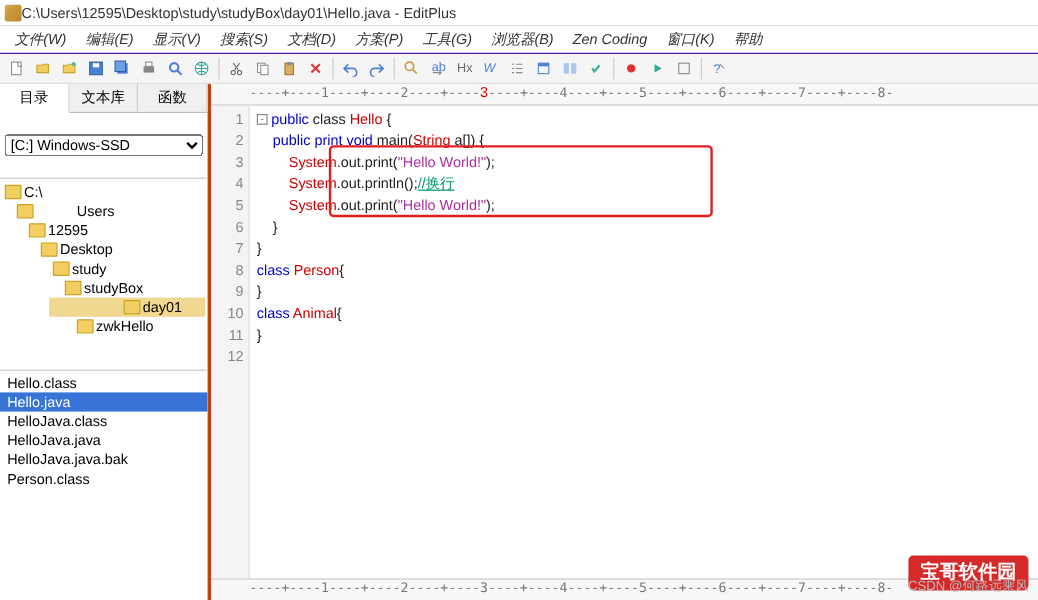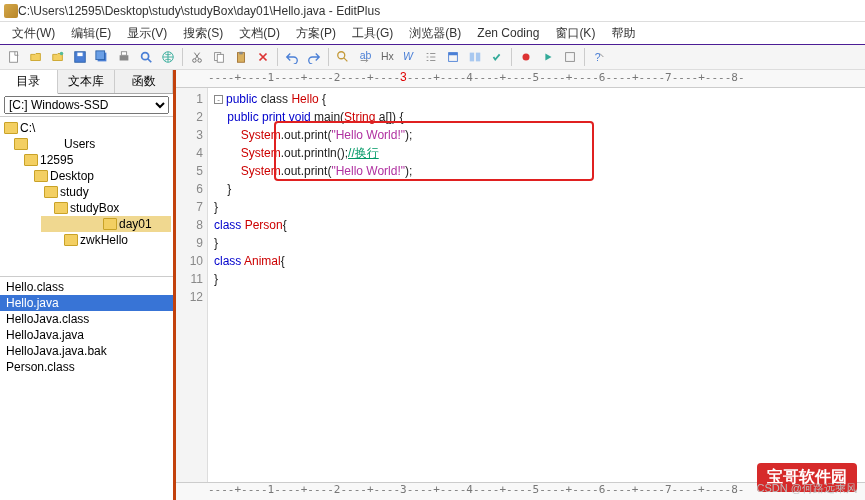--- a/index.html
+++ b/index.html
@@ -1,31 +1,31 @@
 <!DOCTYPE html>
 <html><head>
 <meta charset="utf-8">
 <style>
 * { margin:0; padding:0; box-sizing:border-box; font-family:"Microsoft YaHei","SimSun",sans-serif; font-size:12px; }
 body { background:#fff; width:865px; height:500px; overflow:hidden; position:relative; }
 .titlebar { height:22px; background:#fff; border-bottom:1px solid #ddd; display:flex; align-items:center; padding:0 4px; gap:0; }
 .titlebar .app-icon { width:14px; height:14px; background:linear-gradient(135deg,#d4a84a,#b8862a); border-radius:2px; }
 .titlebar .title { color:#333; }
-.menubar { height:22px; background:#fff; display:flex; align-items:center; padding:0 6px; gap:4px; }
+.menubar { height:22px; background:#fff; display:flex; align-items:center; padding:0 6px; gap:4px;font-style:italic; }
 .menubar .item { padding:2px 6px; color:#333; cursor:pointer; }
 .toolbar { height:26px; background:#f5f5f5; border-top:1px solid #4c1d95; border-bottom:1px solid #ddd; display:flex; align-items:center; padding:0 4px; gap:2px; }
 .tb-btn { width:20px; height:20px; display:flex; align-items:center; justify-content:center; cursor:pointer; border-radius:2px; }
 .tb-sep { width:1px; height:18px; background:#ccc; margin:0 2px; }
 .tb-btn svg { width:14px; height:14px; }
 .main { display:flex; height:calc(500px - 70px); }
 .sidebar { width:176px; border-right:3px solid #c2410c; display:flex; flex-direction:column; }
 .sidetabs { display:flex; border-bottom:1px solid #aaa; }
 .sidetabs .tab { flex:1; padding:3px 4px; text-align:center; cursor:pointer; background:#f0f0f0; border-right:1px solid #ccc; }
 .sidetabs .tab.active { background:#fff; border-bottom:1px solid #fff; margin-bottom:-1px; }
-.drive-sel { padding:2px 4px; border-bottom:1px solid #ccc;text-decoration:underline; }
+.drive-sel { padding:18px 4px; border-bottom:1px solid #ccc;text-decoration:underline; }
 .drive-sel select { width:100%; font-size:12px; }
 .tree { padding:3px 2px; border-bottom:1px solid #ccc; overflow:auto; flex:0 0 160px; }
 .tree .node { display:flex; align-items:center; gap:2px; padding:1px 0; cursor:pointer; white-space:nowrap; }
 .tree .node.sel { background:#f0d890; }
 .folder-icon { width:14px; height:12px; background:#f3cf62; border:1px solid #c9a227; border-radius:1px; display:inline-block; }
 .filelist { flex:1; overflow:auto; padding:2px 0; }
 .filelist .fi { padding:1px 6px; cursor:pointer; }
 .filelist .fi.sel { background:#3874d6; color:#fff; }
 .editor { flex:1; display:flex; flex-direction:column; position:relative; }
 .ruler { height:18px; background:#f8f8f8; border-bottom:1px solid #ccc; font-family:Consolas,monospace; font-size:11px; color:#777; padding-left:32px; overflow:hidden; white-space:nowrap; letter-spacing:0; }

